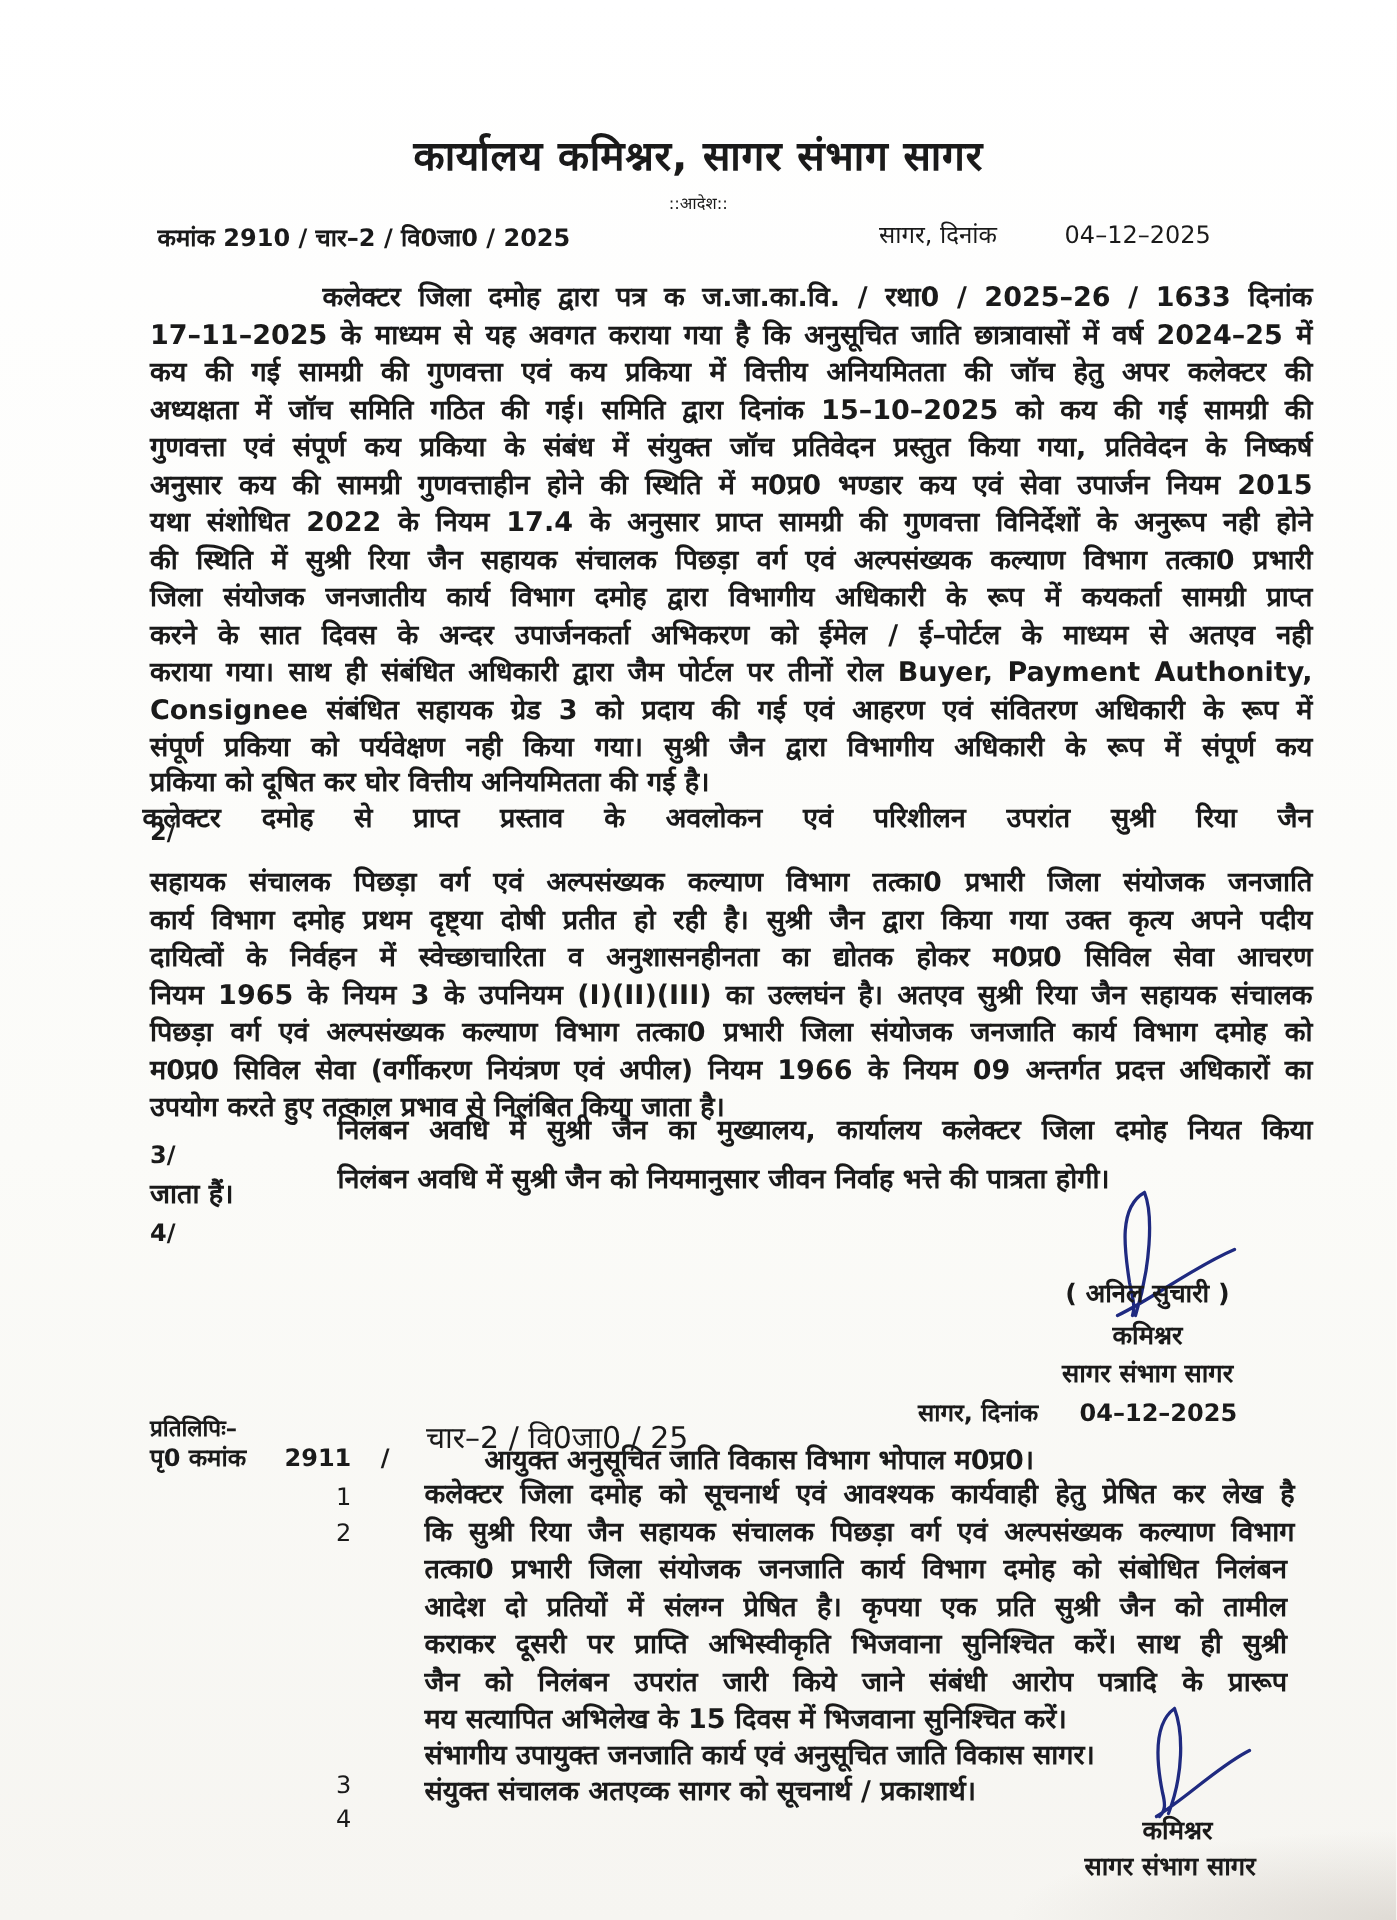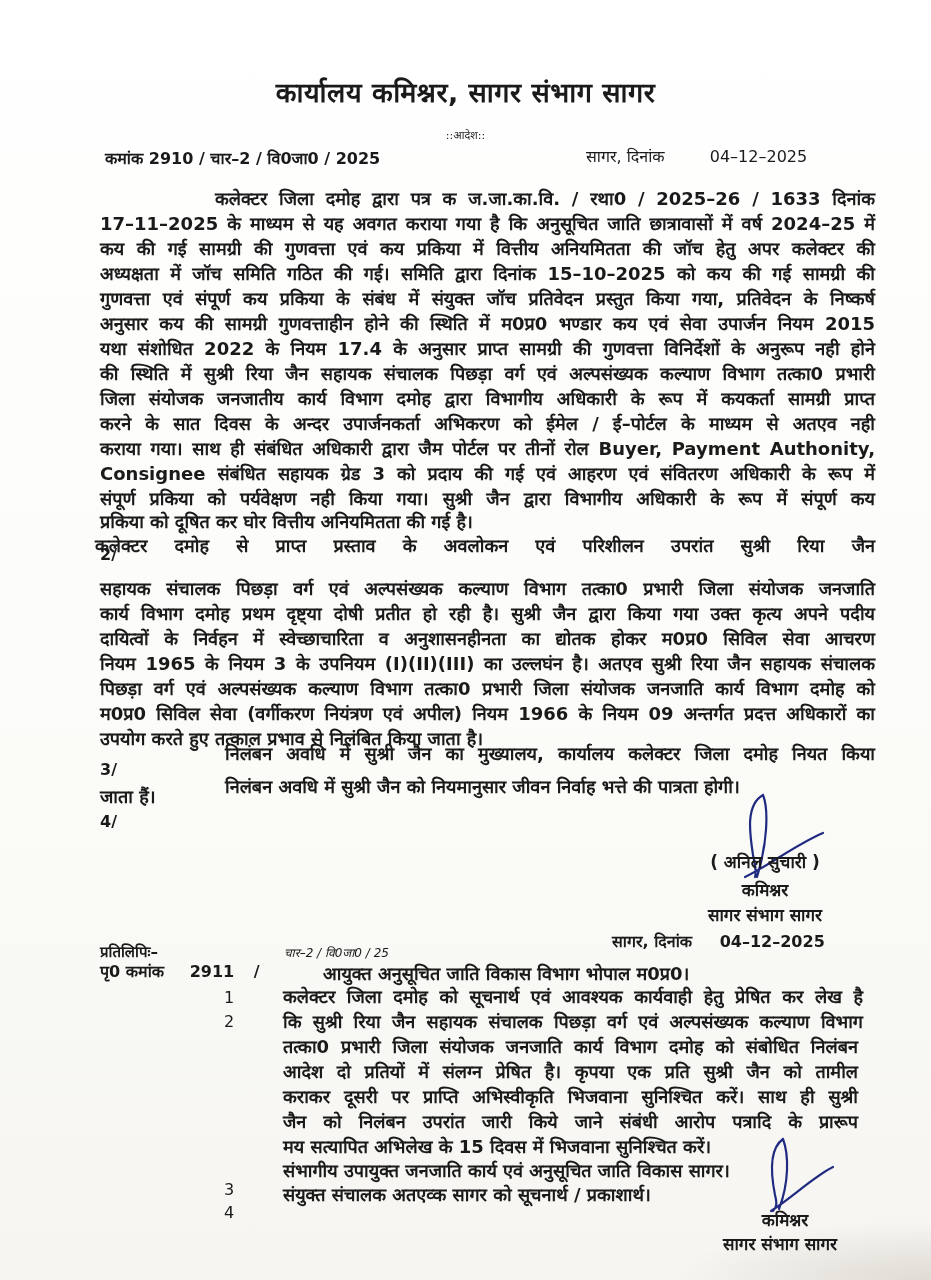--- a/index.html
+++ b/index.html
@@ -22,21 +22,21 @@
       background: linear-gradient(180deg, #ffffff 0%, #fbfbf8 60%, #f6f5f1 100%);
     }
     .grain {
       position: absolute;
       right: 0; bottom: 0;
       width: 260px; height: 60px;
       background: radial-gradient(ellipse at 100% 100%, rgba(180,170,160,0.35), rgba(255,255,255,0) 70%);
     }
     .abs { position: absolute; white-space: nowrap; }
     .title {
-      left: 0; width: 931px; top: 73px;
+      left: 0; width: 931px; top: 84px;
       text-align: center;
       font-size: 27px;
       font-weight: bold;
       letter-spacing: 0.5px;
     }
     .subtitle {
       left: 0; width: 931px; top: 127px;
       text-align: center;
       font-size: 11px;
     }
@@ -173,21 +173,21 @@
 
 <div class="abs" style="left:612px; top:930px; font-size:16px; font-weight:bold;">
   <span>सागर, दिनांक</span>
   <span style="margin-left:22px;">04–12–2025</span>
 </div>
 <div class="abs" style="left:100px; top:960px; font-size:16px; font-weight:bold;">
   <span>पृ0 कमांक</span>
   <span style="margin-left:20px;">2911</span>
   <span style="margin-left:14px;">/</span>
 </div>
-<div class="abs" style="left:284px; top:944px; font-size:12px;font-style:italic;">चार–2 / वि0जा0 / 25</div>
+<div class="abs" style="left:284px; top:944px; font-size:20px;">चार–2 / वि0जा0 / 25</div>
 <div class="abs" style="left:100px; top:941px; font-size:15px; font-weight:bold;">प्रतिलिपिः–</div>
 
 <div>
   <div class="num" style="left:224px; top:988px;">1</div>
   <div class="line" style="left:283px; top:965px;margin-left:40px;">आयुक्त अनुसूचित जाति विकास विभाग भोपाल म0प्र0।</div>
 
   <div class="num" style="left:224px; top:1012px;">2</div>
   <div class="line" style="left:283px; top:988px; width:580px;">
       <span class="justify">कलेक्टर जिला दमोह को सूचनार्थ एवं आवश्यक कार्यवाही हेतु प्रेषित कर लेख है</span>
     </div>

